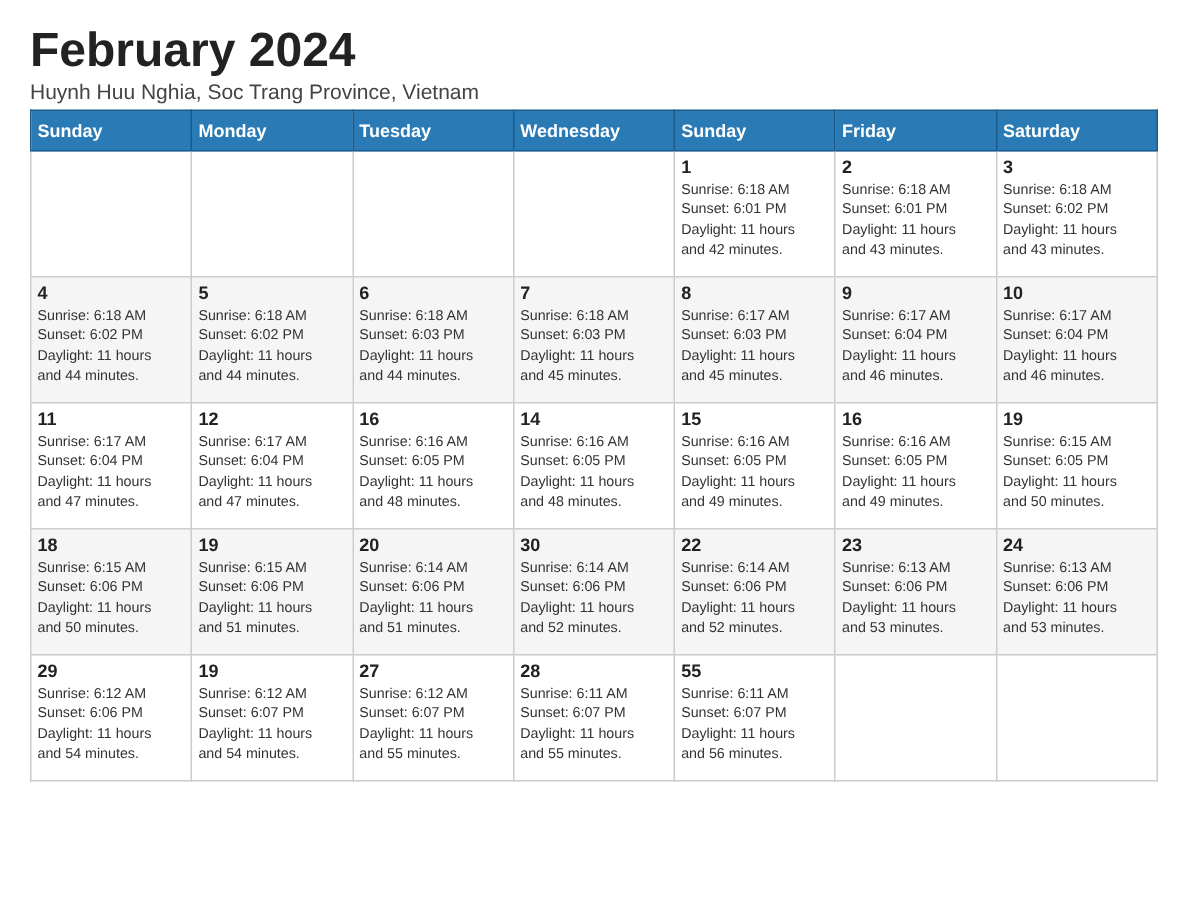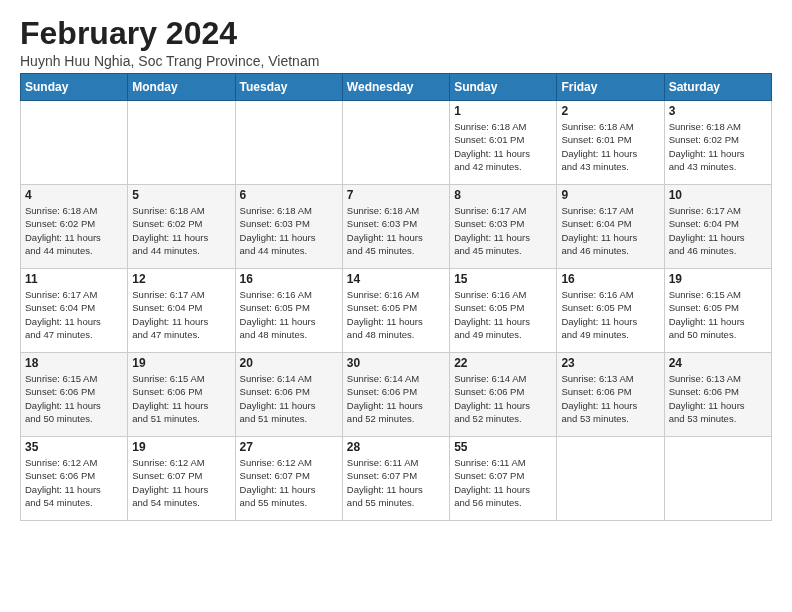--- a/index.html
+++ b/index.html
@@ -298,21 +298,21 @@
         <td>
           <span class="day-num">24</span>
           <div class="day-info" style="white-space: pre-line;">Sunrise: 6:13 AM
 Sunset: 6:06 PM
 Daylight: 11 hours
 and 53 minutes.</div>
         </td>
       </tr>
       <tr>
         <td>
-          <span class="day-num">35</span>
+          <span class="day-num">29</span>
           <div class="day-info" style="white-space: pre-line;">Sunrise: 6:12 AM
 Sunset: 6:06 PM
 Daylight: 11 hours
 and 54 minutes.</div>
         </td>
         <td>
           <span class="day-num">19</span>
           <div class="day-info" style="white-space: pre-line;">Sunrise: 6:12 AM
 Sunset: 6:07 PM
 Daylight: 11 hours

